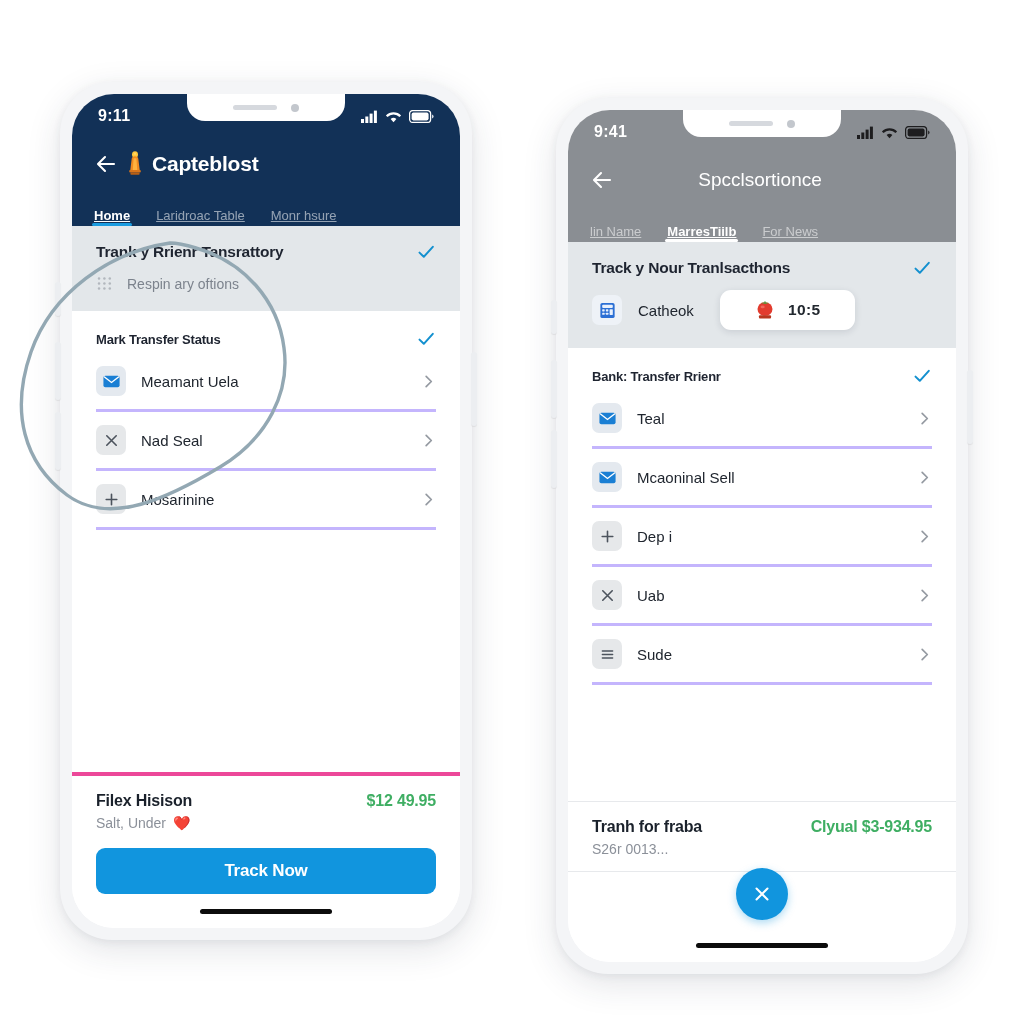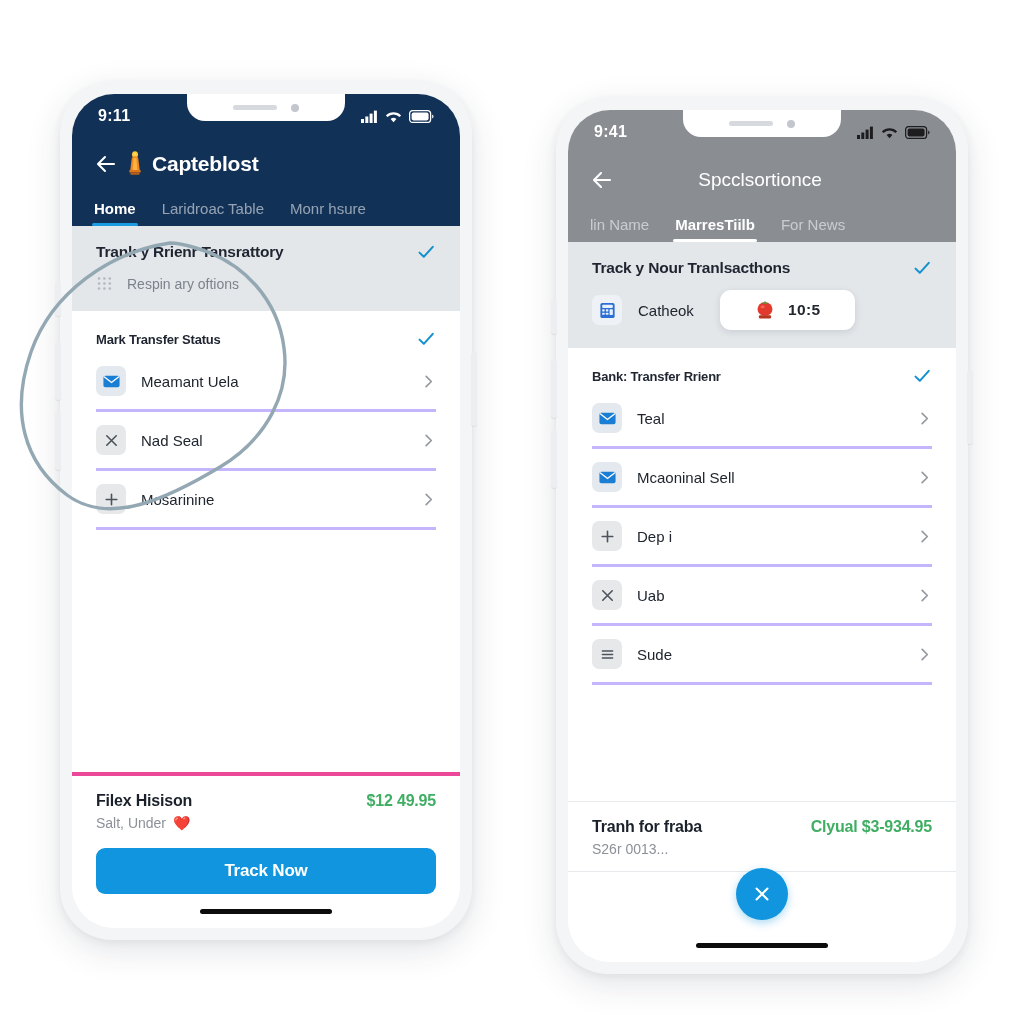--- a/index.html
+++ b/index.html
@@ -57,21 +57,21 @@
   
   .appbar{flex:0 0 auto;padding:6px 22px 2px 22px;display:flex;align-items:center;gap:6px;height:48px;box-sizing:border-box;}
   .backarrow{width:24px;height:24px;flex:0 0 24px;}
   .brandwrap{display:flex;align-items:center;gap:6px;}
   .brandlogo{width:22px;height:26px;flex:0 0 22px;}
   .brandtitle{font-size:21px;font-weight:700;color:#fff;letter-spacing:-.2px;}
   .centertitle{font-size:19px;color:#fff;font-weight:500;flex:1;text-align:center;padding-right:34px;}
 
   
   .tabs{flex:0 0 auto;display:flex;align-items:flex-end;gap:26px;padding:0 22px;height:40px;box-sizing:border-box;}
-  .tab{font-size:15px;padding-bottom:9px;position:relative;white-space:nowrap;}
+  .tab{font-size:13px;padding-bottom:3px;position:relative;white-space:nowrap;text-decoration:underline;}
   .tab.active{font-weight:700;color:#ffffff;}
   .tab.dim{color:rgba(255,255,255,.55);}
   .tab.active::after{content:"";position:absolute;left:-2px;right:-2px;bottom:0;height:3px;background:#1a9ce0;border-radius:2px;}
   .tabs.grey .tab.active::after{background:#ffffff;}
 
   
   .nav-dark{background:#123157;}
   .nav-grey{background:#8a8e93;}
 
   

